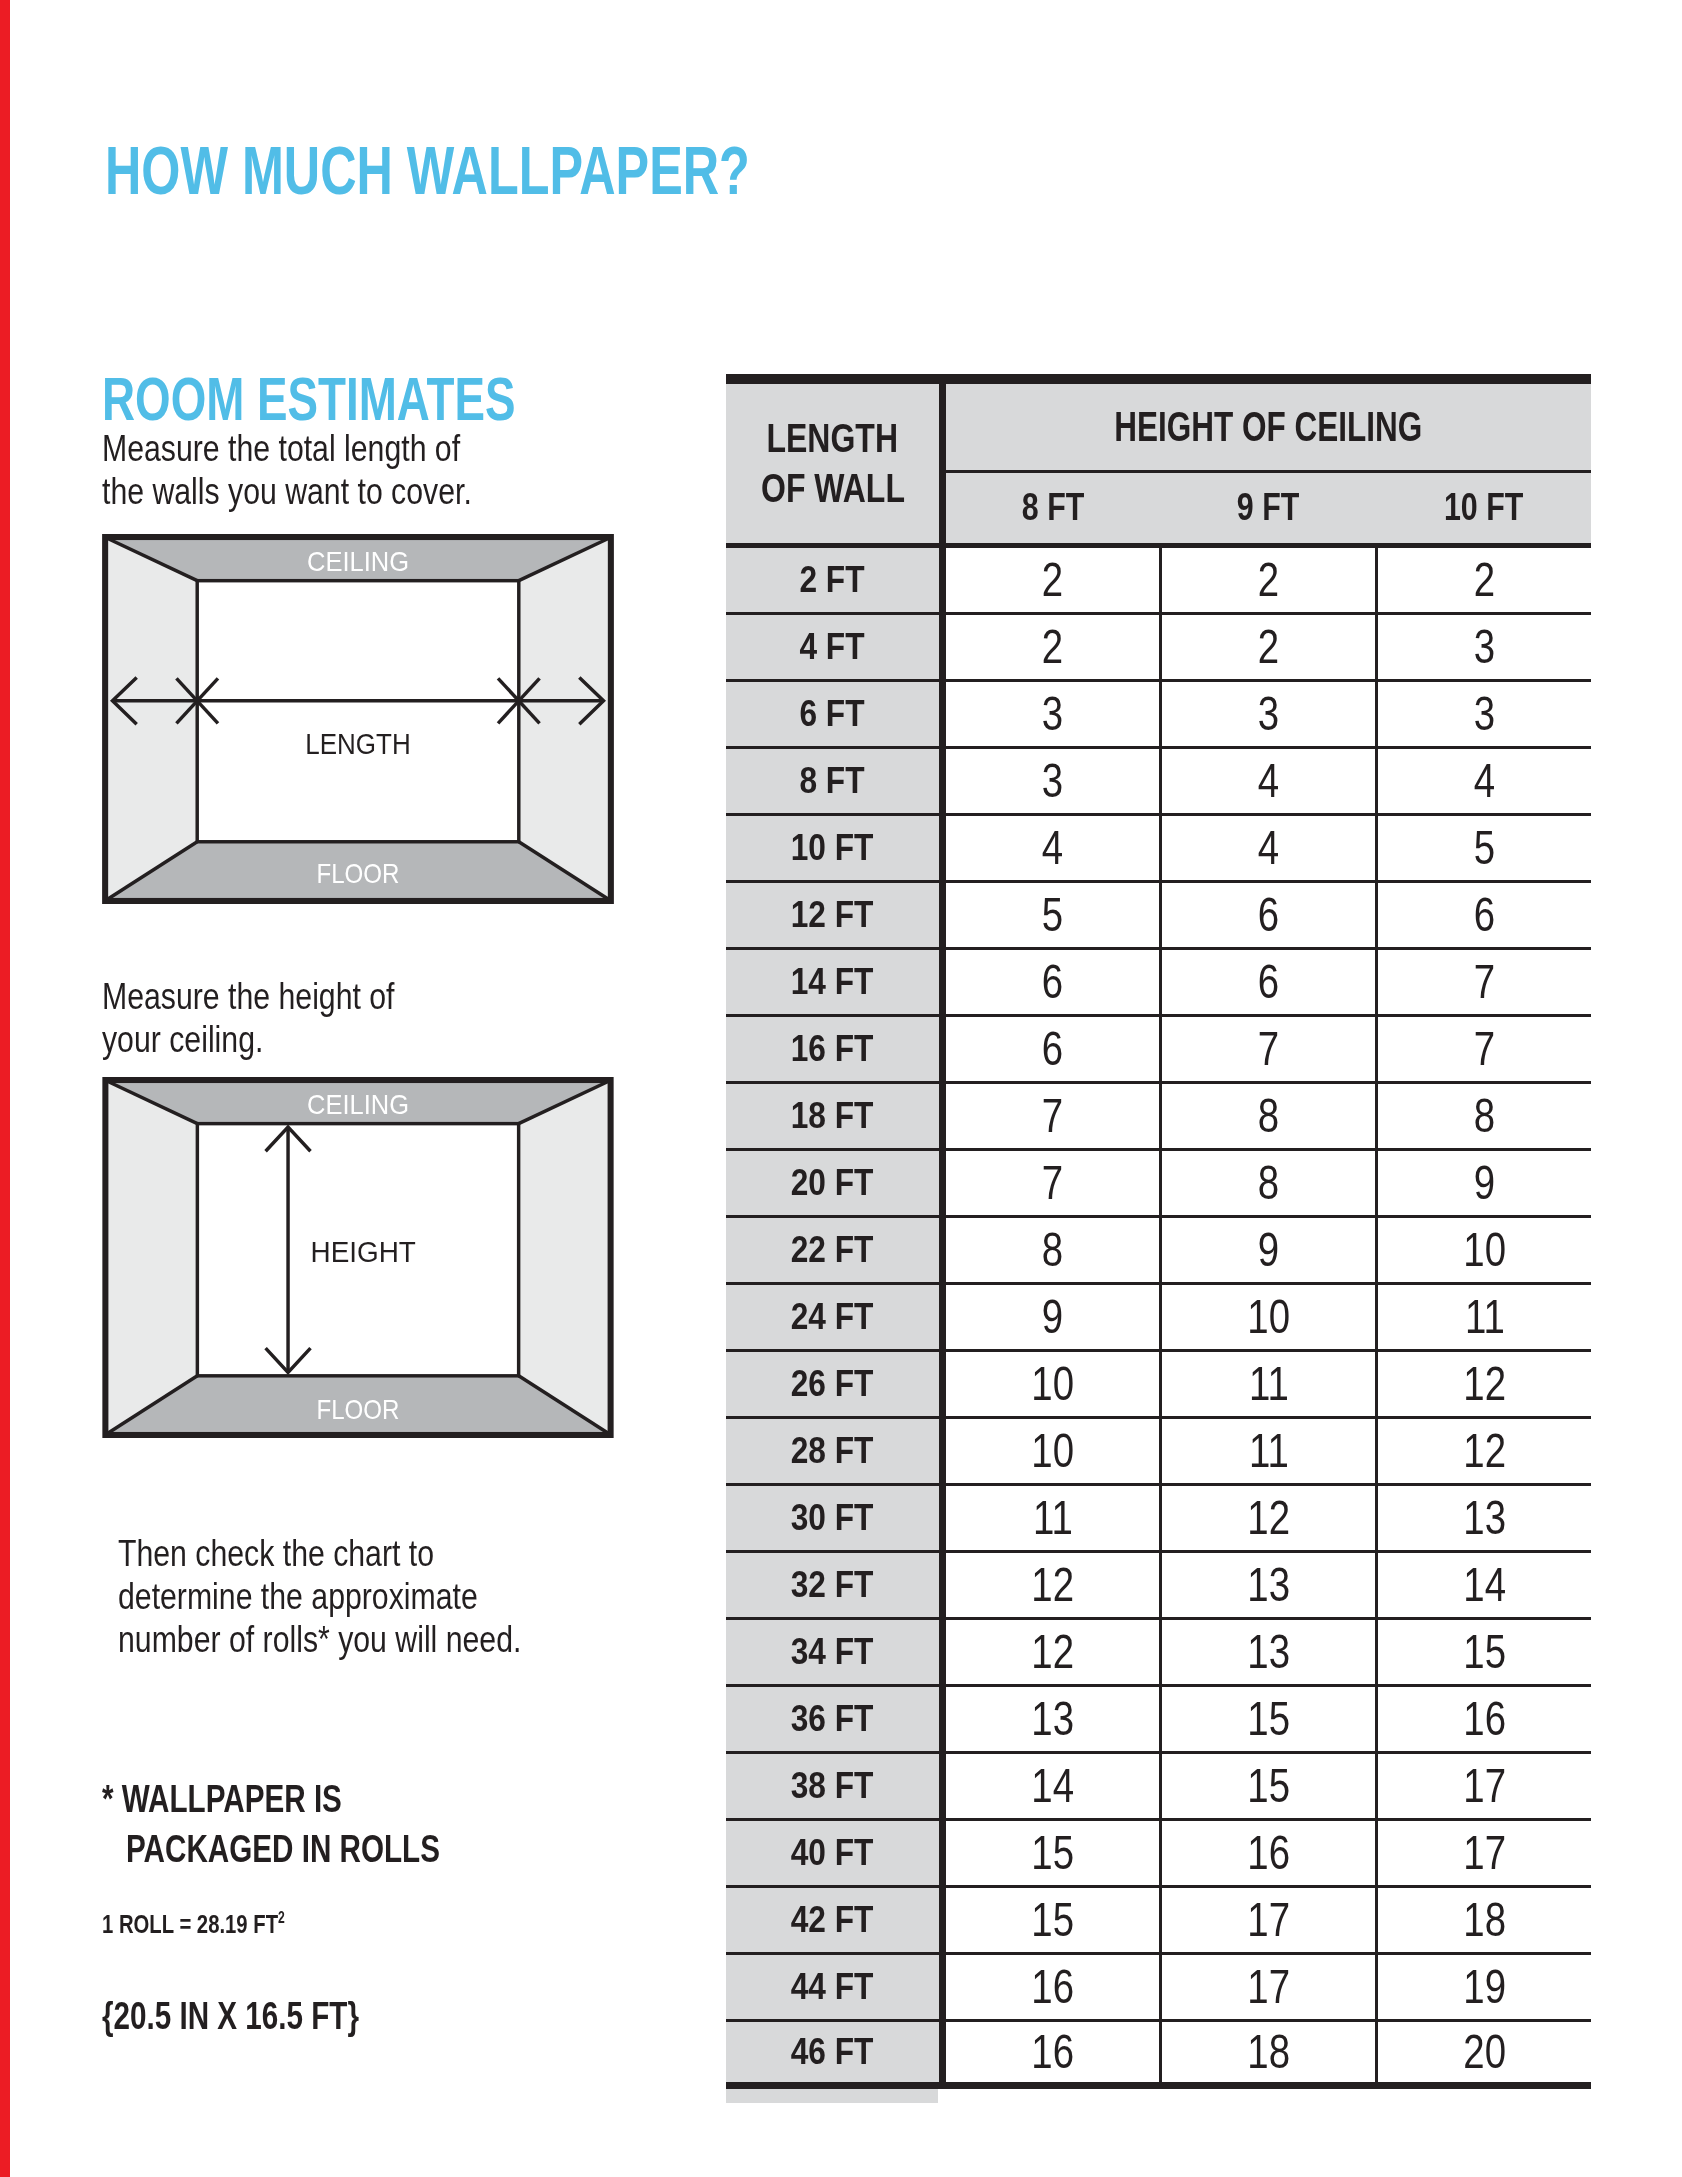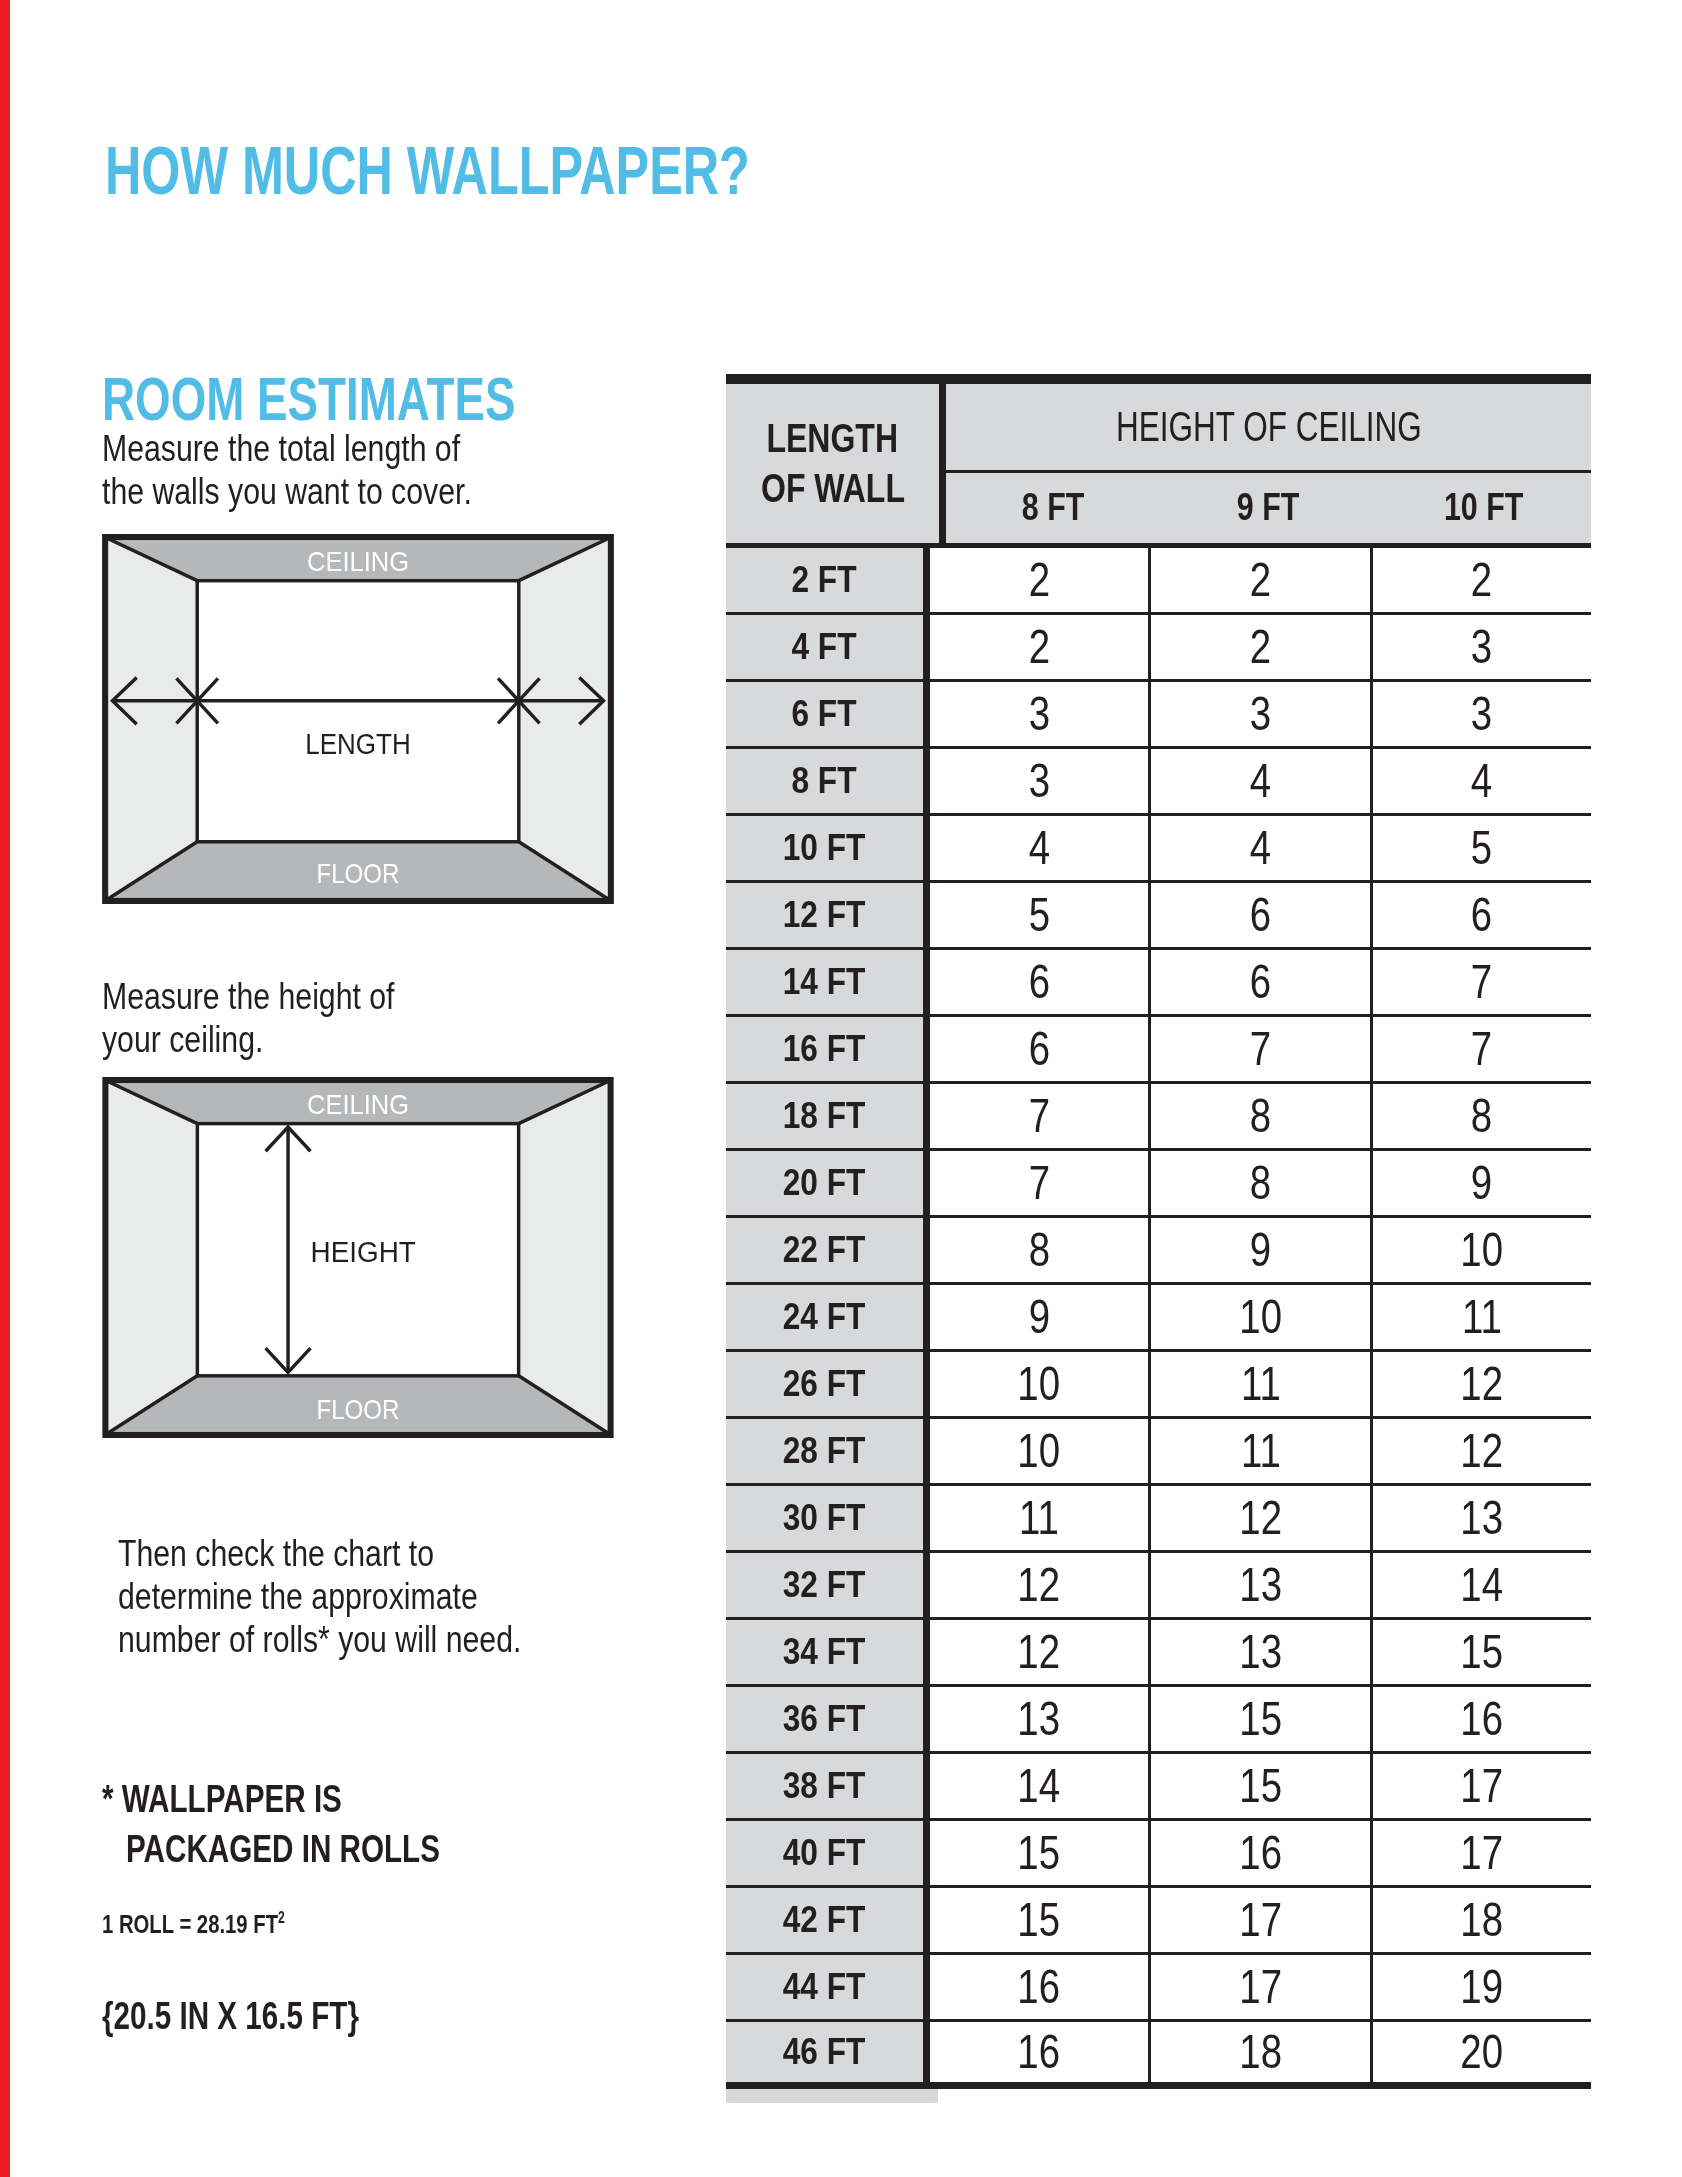--- a/index.html
+++ b/index.html
@@ -60,32 +60,32 @@
   .label-col{
     width:220px;box-sizing:border-box;border-right:7.8px solid #231F20;
     background:#D8D9DA;display:flex;align-items:center;justify-content:center;
     text-align:center;
   }
   .label-col .hdr-txt{font-size:40px;font-weight:bold;line-height:50px;}
   .data-hdr{width:645px;background:#D8D9DA;}
   .hoc-band{
     height:86px;border-bottom:3.5px solid #231F20;box-sizing:content-box;
     display:flex;align-items:center;justify-content:center;
-    font-size:42px;font-weight:normal;
+    font-size:42px;font-weight:bold;
   }
   .sub-band{height:69px;display:flex;}
   .sub-band .sub-cell{
     flex:1 1 0;display:flex;align-items:center;justify-content:center;
     font-size:38px;font-weight:bold;
   }
   .head-sep{height:5.2px;background:#231F20;}
   .trow{display:flex;height:67px;box-sizing:border-box;border-bottom:3.5px solid #231F20;}
   .trow:last-child{border-bottom-width:7px;}
   .trow .row-label{
-    width:204px;box-sizing:border-box;border-right:7.8px solid #231F20;
+    width:220px;box-sizing:border-box;border-right:7.8px solid #231F20;
     background:#D8D9DA;display:flex;align-items:center;justify-content:center;
     font-size:36px;font-weight:bold;
   }
   .trow .val{
     flex:1 1 0;background:#fff;display:flex;align-items:center;justify-content:center;
     font-size:48px;font-weight:400;box-sizing:border-box;
   }
   .trow .val + .val{border-left:3.5px solid #231F20;}
   .stub{width:212px;height:14px;background:#D8D9DA;}
 

